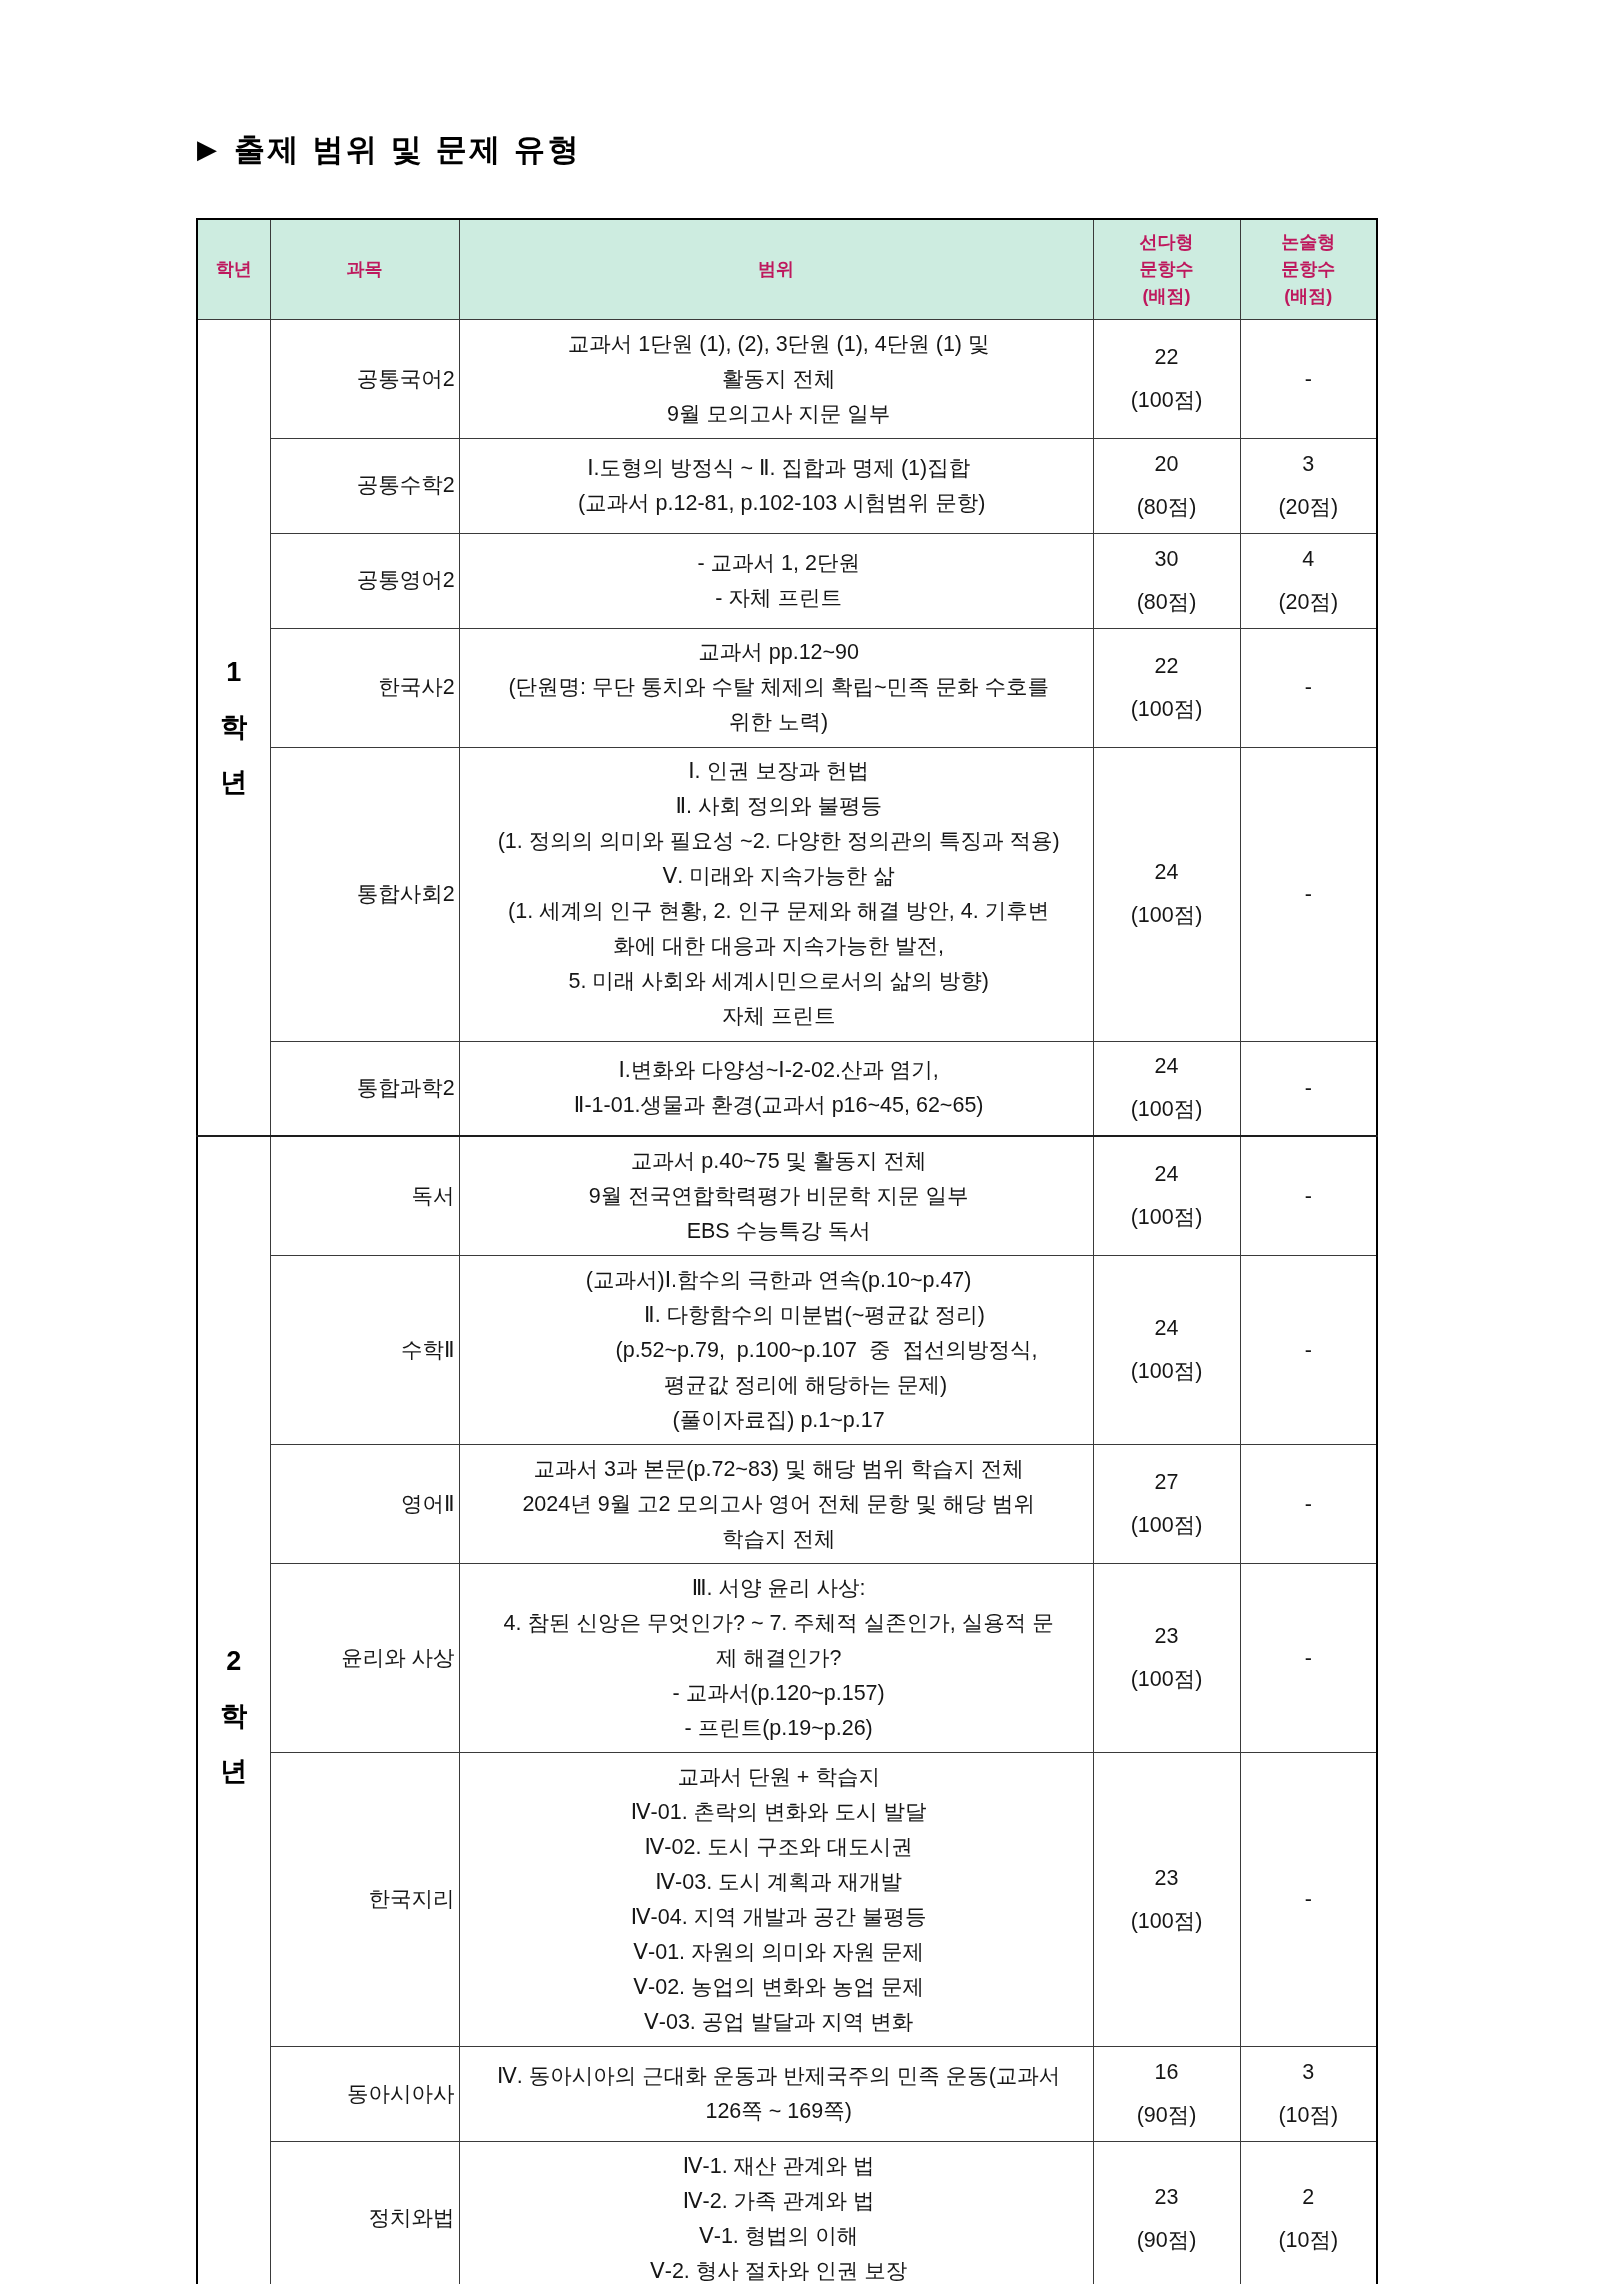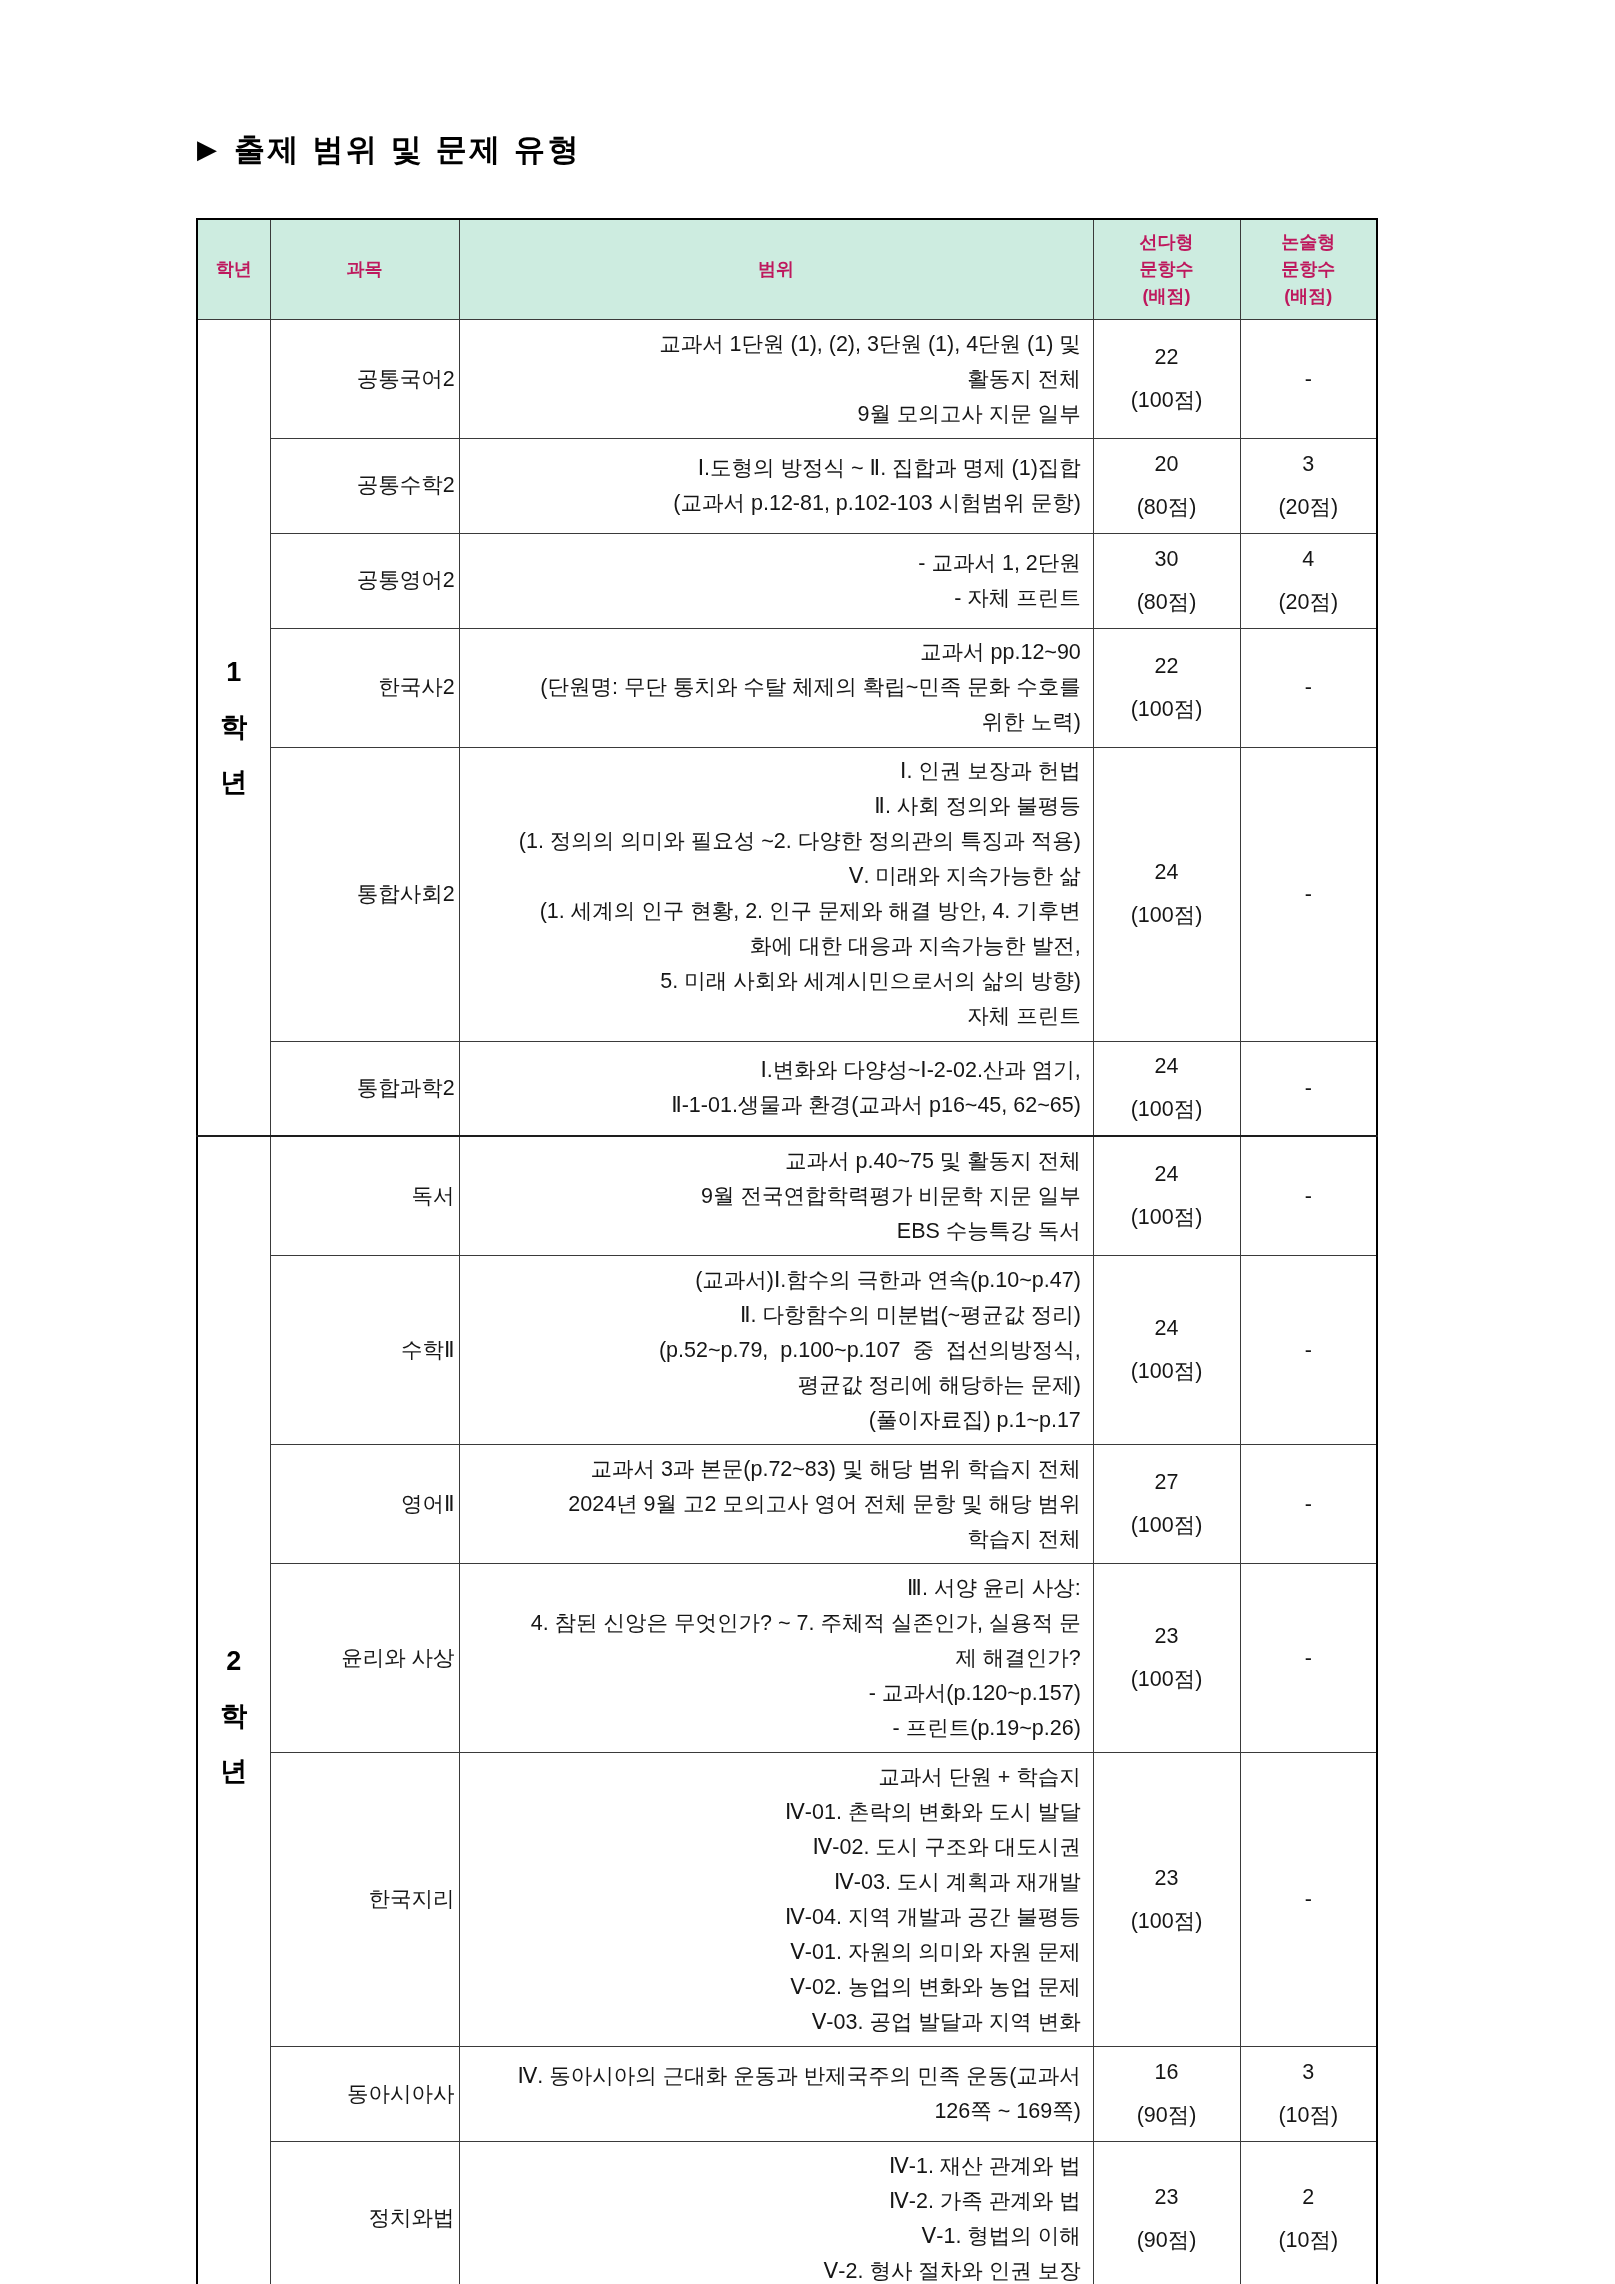--- a/index.html
+++ b/index.html
@@ -39,21 +39,21 @@
   td.grade-cell {
     text-align:center; vertical-align:middle;
     font-size:27px; font-weight:600; line-height:55px;
     white-space:pre-line; color:#000;
   }
   td.subject-cell {
     text-align:right; padding:5.2px 3.9px;
     line-height:31px; font-weight:500;
   }
   td.scope-cell {
-    text-align:right; padding:6.5px 11.7px 6.5px 17px;
+    text-align:center; padding:6.5px 11.7px 6.5px 17px;
     line-height:35px; white-space:pre-wrap; font-weight:500;
     word-break:keep-all;
     margin-top:26px;
   }
   td.num-cell {
     text-align:center; line-height:43px;
     white-space:pre-line; padding:3.9px 2.6px;
   }
   tr.g2-first td { border-top:2.6px solid #1d1d1d; }
 </style>

